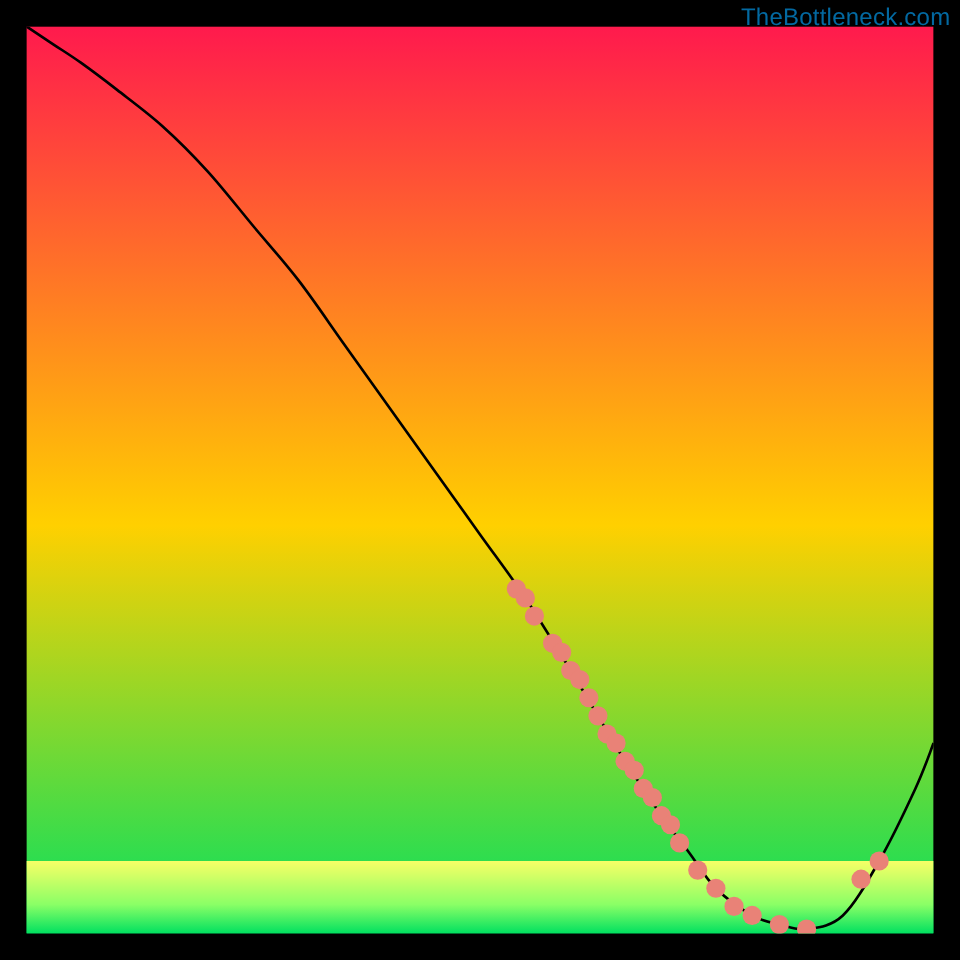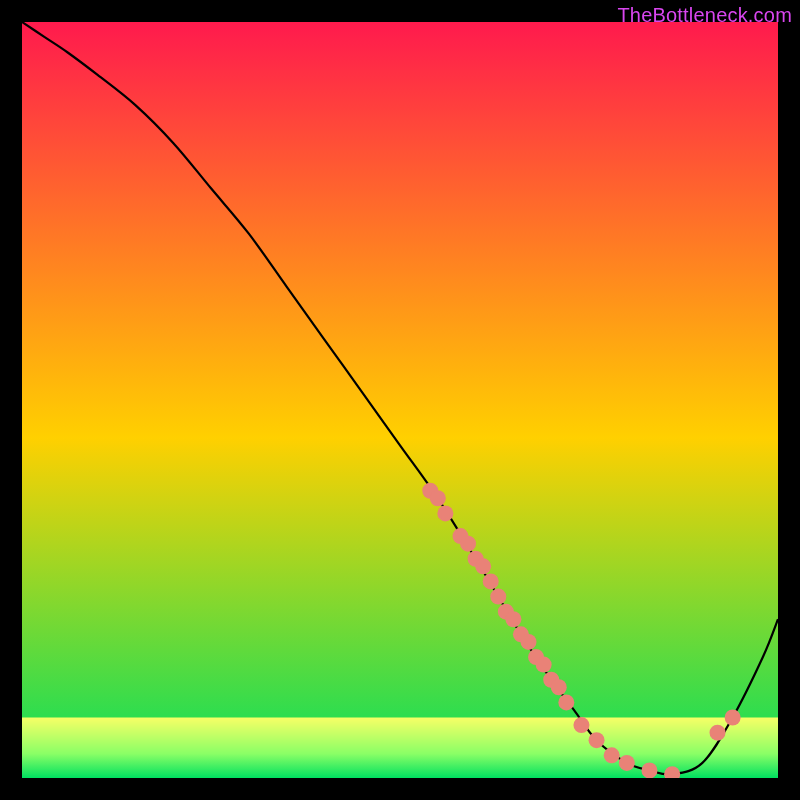--- a/index.html
+++ b/index.html
@@ -8,21 +8,21 @@
     background: #000;
     width: 800px;
     height: 800px;
     position: relative;
     font-family: Arial, Helvetica, sans-serif;
   }
   .watermark {
     position: absolute;
     top: 4px;
     right: 8px;
-    color: #d946ef;
+    color: #0369a1;
     font-size: 20px;
     font-weight: 500;
     letter-spacing: 0.2px;
   }
   .plot-area {
     position: absolute;
     left: 22px;
     top: 22px;
     width: 756px;
     height: 756px;

